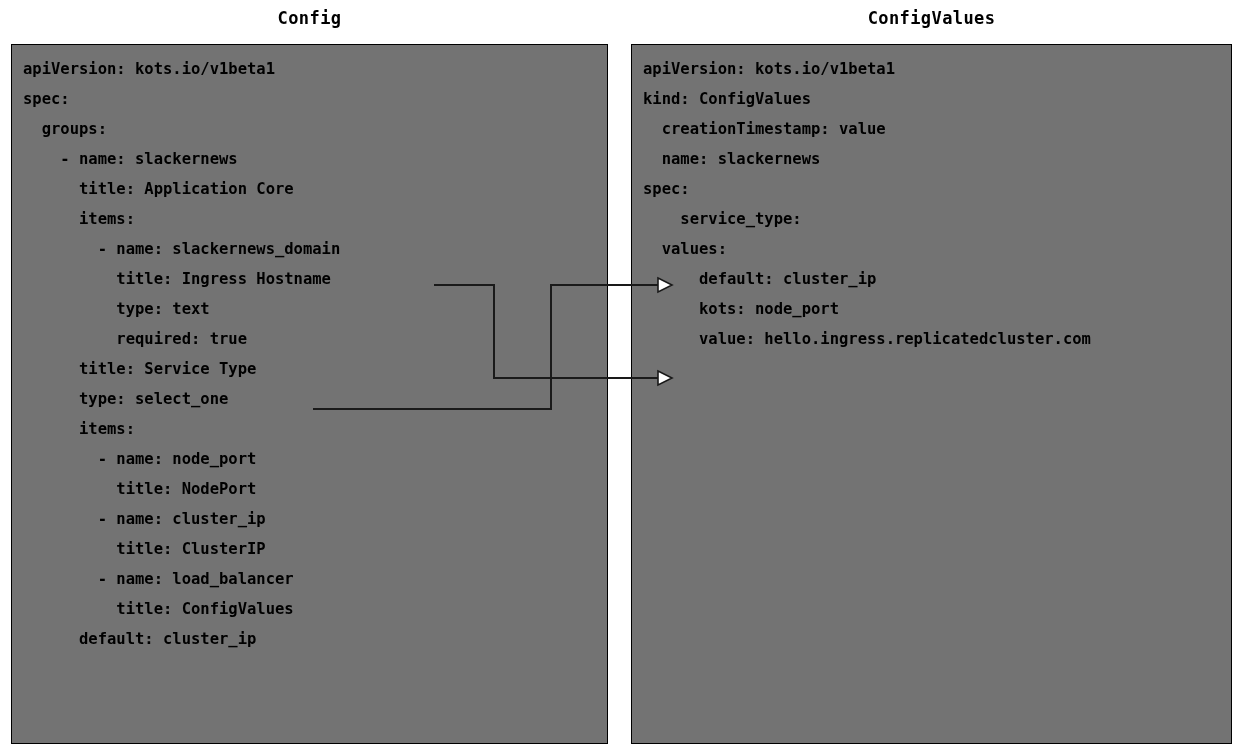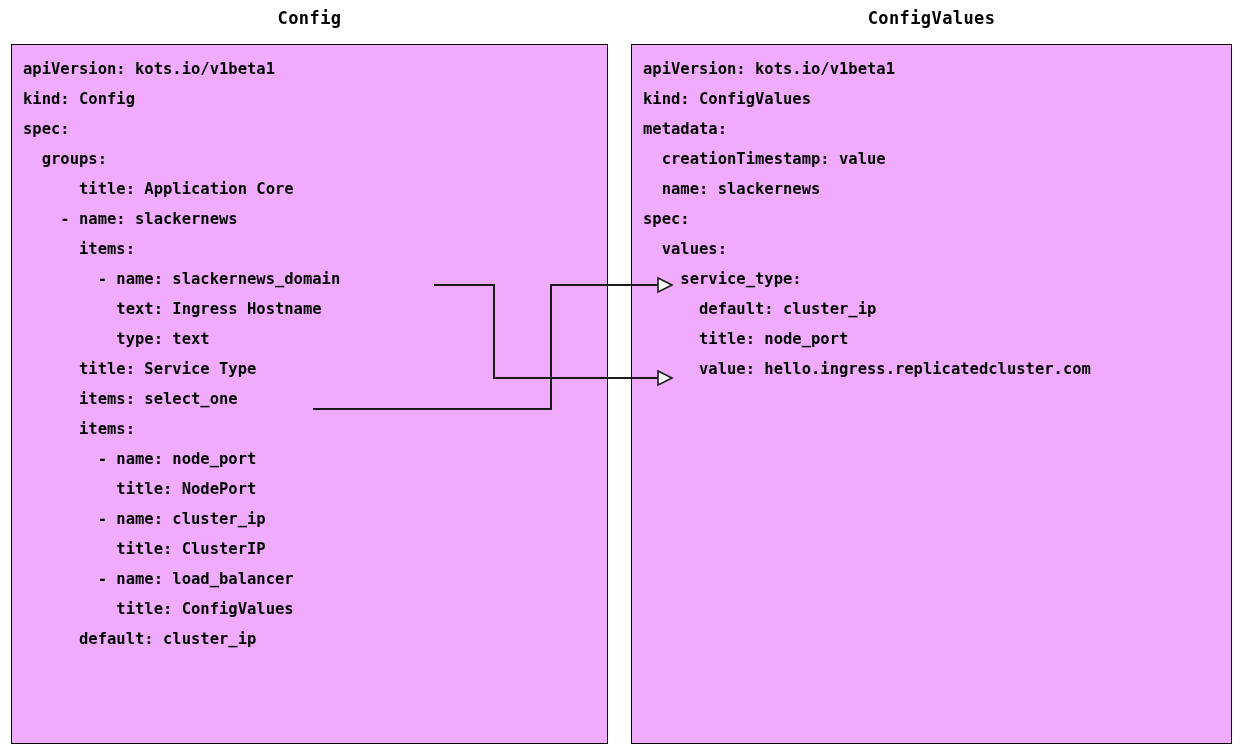--- a/index.html
+++ b/index.html
@@ -35,21 +35,21 @@
     white-space: nowrap;
   }
   #title-config  { left: 11px;  width: 597px; }
   #title-values  { left: 631px; width: 601px; }
 
   
   .panel {
     position: absolute;
     top: 44px;
     height: 700px;
-    background: #f0abfc;
+    background: #737373;
     border: 1.6px solid #000000;
     box-sizing: border-box;
     overflow: hidden;
   }
   #panel-config { left: 11px;  width: 597px; }
   #panel-values { left: 631px; width: 601px; }
 
   .code-block {
     position: absolute;
     left: 11px;
@@ -79,56 +79,55 @@
 </head>
 <body>
 
 <div id="stage">
 
   <div class="panel-title" id="title-config">Config</div>
 
   <div class="panel" id="panel-config">
     <div class="code-block" id="code-config">
         <div class="code-line">apiVersion: kots.io/v1beta1</div>
-        <div class="code-line">kind: Config</div>
         <div class="code-line">spec:</div>
         <div class="code-line">  groups:</div>
+        <div class="code-line">    - name: slackernews</div>
         <div class="code-line">      title: Application Core</div>
-        <div class="code-line">    - name: slackernews</div>
         <div class="code-line">      items:</div>
         <div class="code-line">        - name: slackernews_domain</div>
-        <div class="code-line">          text: Ingress Hostname</div>
+        <div class="code-line">          title: Ingress Hostname</div>
         <div class="code-line">          type: text</div>
+        <div class="code-line">          required: true</div>
         <div class="code-line">      title: Service Type</div>
-        <div class="code-line">      items: select_one</div>
+        <div class="code-line">      type: select_one</div>
         <div class="code-line">      items:</div>
         <div class="code-line">        - name: node_port</div>
         <div class="code-line">          title: NodePort</div>
         <div class="code-line">        - name: cluster_ip</div>
         <div class="code-line">          title: ClusterIP</div>
         <div class="code-line">        - name: load_balancer</div>
         <div class="code-line">          title: ConfigValues</div>
         <div class="code-line">      default: cluster_ip</div>
       </div>
   </div>
 
   <div class="panel-title" id="title-values">ConfigValues</div>
 
   <div class="panel" id="panel-values">
     <div class="code-block" id="code-values">
         <div class="code-line">apiVersion: kots.io/v1beta1</div>
         <div class="code-line">kind: ConfigValues</div>
-        <div class="code-line">metadata:</div>
         <div class="code-line">  creationTimestamp: value</div>
         <div class="code-line">  name: slackernews</div>
         <div class="code-line">spec:</div>
+        <div class="code-line">    service_type:</div>
         <div class="code-line">  values:</div>
-        <div class="code-line">    service_type:</div>
         <div class="code-line">      default: cluster_ip</div>
-        <div class="code-line">      title: node_port</div>
+        <div class="code-line">      kots: node_port</div>
         <div class="code-line">      value: hello.ingress.replicatedcluster.com</div>
       </div>
   </div>
 
   <svg id="connectors" viewBox="0 0 1258 756" width="1258" height="756">
     <g id="connector-group" fill="none">
         <path d="M 434 285 L 494 285 L 494 378 L 668 378" stroke="#1a1a1a" stroke-width="2" fill="none"></path>
         <path d="M 658 371 L 672 378 L 658 385 Z" stroke="#1a1a1a" stroke-width="1.6" fill="#ffffff"></path>
         <path d="M 313 409 L 551 409 L 551 285 L 668 285" stroke="#1a1a1a" stroke-width="2" fill="none"></path>
         <path d="M 658 278 L 672 285 L 658 292 Z" stroke="#1a1a1a" stroke-width="1.6" fill="#ffffff"></path>

